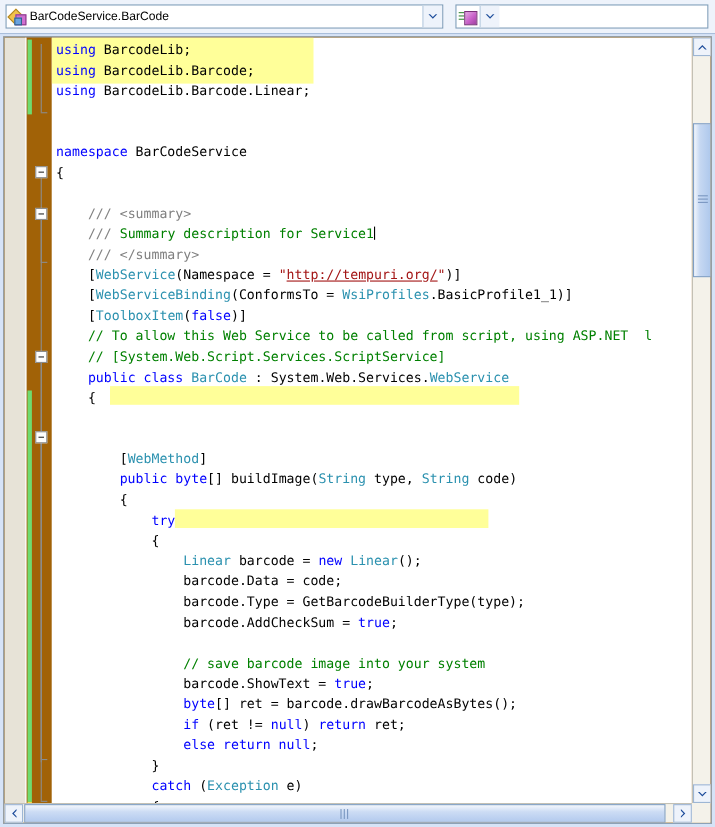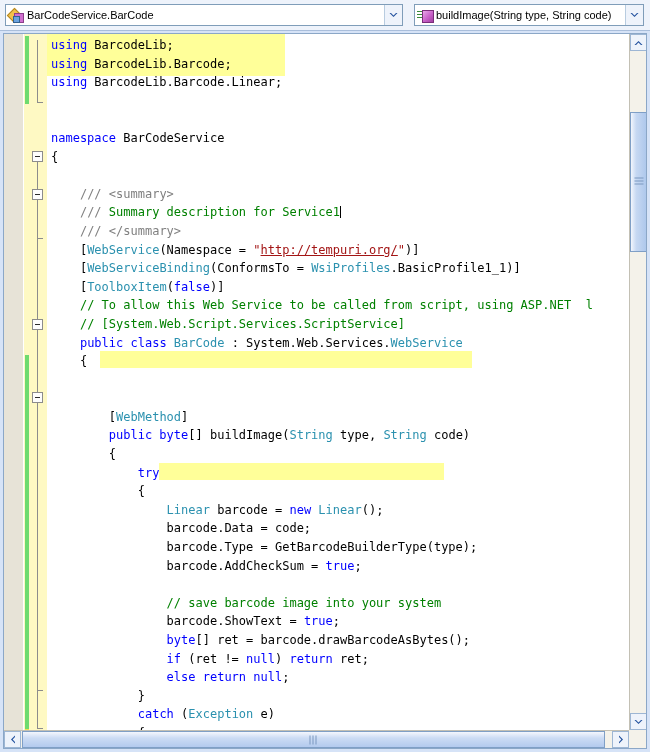--- a/index.html
+++ b/index.html
@@ -72,21 +72,21 @@
   .icon-method .cube{
     position:absolute;left:5px;top:3px;width:10px;height:11px;
     background:linear-gradient(135deg,#e6a8e6 0%,#c860c8 55%,#a040a0 100%);
     border:1px solid #7a2d7a;
   }
 
   
   .editor-frame{
     position:absolute;left:3px;top:33px;width:644px;height:716px;
     border:1px solid #8ba7c7;
-    background:#fef9c3;
+    background:#a16207;
     box-sizing:border-box;
     overflow:hidden;
   }
   .editor-body{
     position:absolute;left:0;top:0;right:0;bottom:18px;
     overflow:hidden;
   }
 
   
   .indicator-margin{
@@ -197,21 +197,20 @@
 
     <div class="combo right">
       <span class="combo-icon icon-method">
         <span class="lines">
             <i></i>
             <i></i>
             <i></i>
           </span>
         <span class="cube"></span>
       </span>
-      <span class="combo-label">buildImage(String type, String code)</span>
       <span class="combo-arrow">
         <svg width="9" height="6" viewBox="0 0 9 6">
             <path d="M0.5 1 L4.5 5 L8.5 1 L7 1 L4.5 3.4 L2 1 Z" fill="#1f4e9c"></path>
           </svg>
       </span>
     </div>
   </div>
 
   <div class="editor-frame">
     <div class="editor-body">

